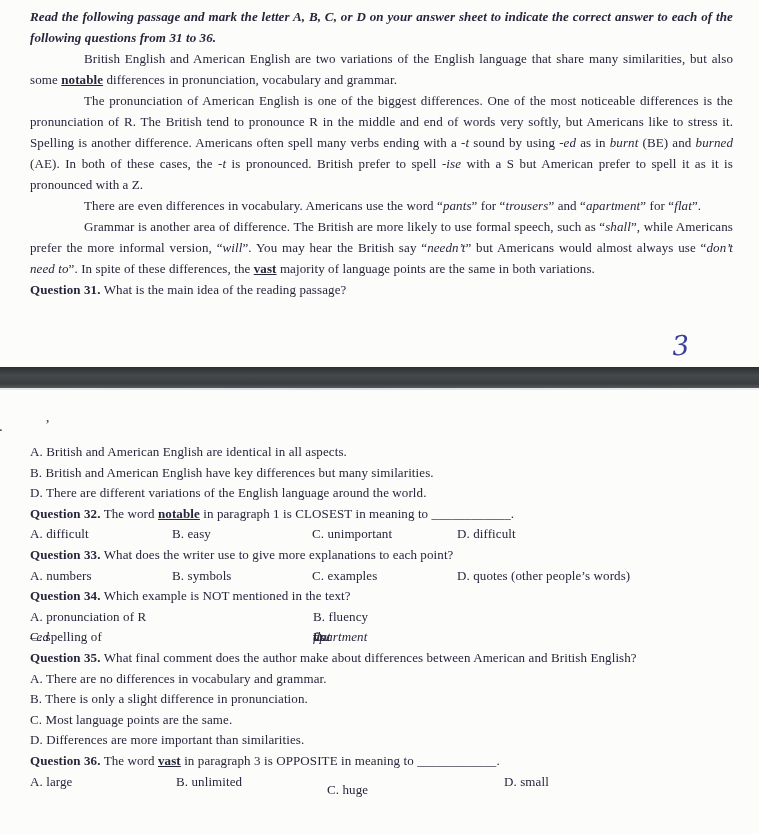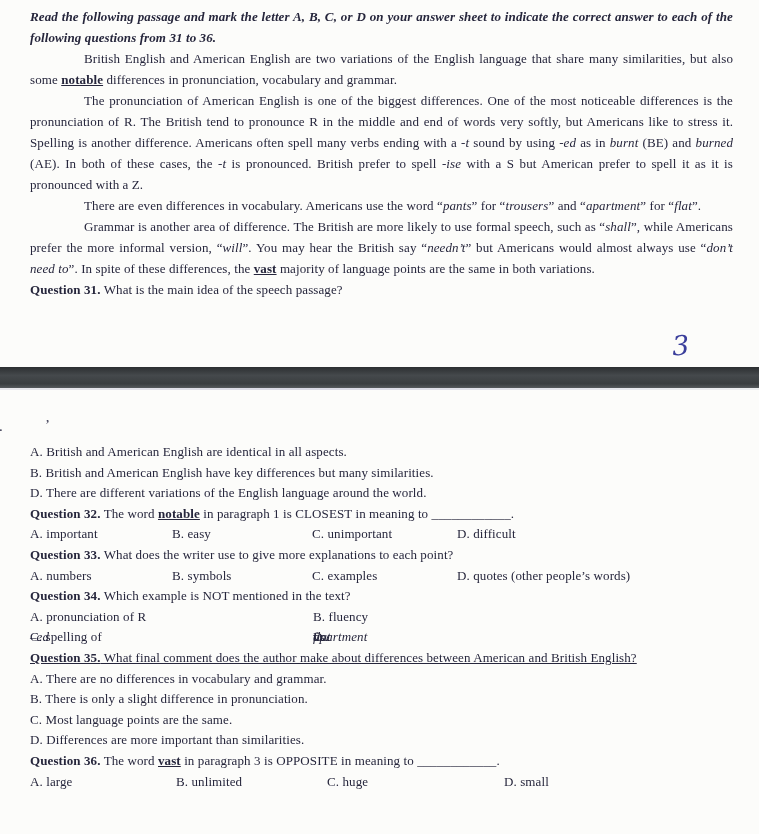--- a/index.html
+++ b/index.html
@@ -40,54 +40,54 @@
   
   .stray{position:absolute;font-size:15px;color:#3a3a52;}
   .stray-dot{left:-1px;top:418px;}
   .stray-apostrophe{left:45px;top:417px;}
   
   .bottom-section{
     position:absolute;left:30px;top:442px;width:712px;
     font-size:13px;line-height:20.6px;letter-spacing:0.1px;
   }
   .bottom-section p{margin:0;}
-  .q35-line{text-align:justify;text-decoration:underline;}
+  .q35-line{text-align:justify;}
   .optrow{position:relative;height:20.6px;}
   .optrow span{position:absolute;top:0;white-space:nowrap;}
   .c0{left:0;}  .c1{left:142px;} .c2{left:282px;} .c3{left:427px;}
   .t0{left:0;}  .t1{left:283px;}
-  .e0{left:0;}  .e1{left:146px;} .e2{left:297px;} .e3{left:474px;}
+  .e0{left:0;}  .e1{left:146px;} .e2{left:297px;margin-top:8px;} .e3{left:474px;}
 </style>
 </head>
 <body>
 
 <section class="top-section">
   <p class="instruction"><span class="sb si">Read the following passage and mark the letter A, B, C, or D on your answer sheet to indicate the correct answer to each of the following questions from 31 to 36.</span></p>
   <p class="para"><span>British English and American English are two variations of the English language that share many similarities, but also some </span><span class="sb su">notable</span><span> differences in pronunciation, vocabulary and grammar.</span></p>
   <p class="para"><span>The pronunciation of American English is one of the biggest differences. One of the most noticeable differences is the pronunciation of R. The British tend to pronounce R in the middle and end of words very softly, but Americans like to stress it. Spelling is another difference. Americans often spell many verbs ending with a </span><span class="si">-t</span><span> sound by using </span><span class="si">-ed</span><span> as in </span><span class="si">burnt</span><span> (BE) and </span><span class="si">burned</span><span> (AE). In both of these cases, the </span><span class="si">-t</span><span> is pronounced. British prefer to spell </span><span class="si">-ise</span><span> with a S but American prefer to spell it as it is pronounced with a Z.</span></p>
   <p class="para"><span>There are even differences in vocabulary. Americans use the word “</span><span class="si">pants</span><span>” for “</span><span class="si">trousers</span><span>” and “</span><span class="si">apartment</span><span>” for “</span><span class="si">flat</span><span>”.</span></p>
   <p class="para"><span>Grammar is another area of difference. The British are more likely to use formal speech, such as “</span><span class="si">shall</span><span>”, while Americans prefer the more informal version, “</span><span class="si">will</span><span>”. You may hear the British say “</span><span class="si">needn’t</span><span>” but Americans would almost always use “</span><span class="si">don’t need to</span><span>”. In spite of these differences, the </span><span class="sb su">vast</span><span> majority of language points are the same in both variations.</span></p>
-  <p class="qline"><span class="sb">Question 31.</span><span> What is the main idea of the speech passage?</span></p>
+  <p class="qline"><span class="sb">Question 31.</span><span> What is the main idea of the reading passage?</span></p>
 </section>
 
 <span class="hand-mark">3</span>
 
 <div class="scan-band"></div>
 
 <span class="stray stray-dot">.</span>
 <span class="stray stray-apostrophe">’</span>
 
 <section class="bottom-section">
   <p>A. British and American English are identical in all aspects.</p>
   <p>B. British and American English have key differences but many similarities.</p>
   <p>D. There are different variations of the English language around the world.</p>
 
   <p><span class="sb">Question 32.</span><span> The word </span><span class="sb su">notable</span><span> in paragraph 1 is CLOSEST in meaning to </span><span>____________</span><span>.</span></p>
   <div class="optrow">
-    <span class="c0">A. important</span>
+    <span class="c0">A. difficult</span>
     <span class="c1">B. easy</span>
     <span class="c2">C. unimportant</span>
     <span class="c3">D. difficult</span>
   </div>
 
   <p><span class="sb">Question 33.</span><span> What does the writer use to give more explanations to each point?</span></p>
   <div class="optrow">
     <span class="c0">A. numbers</span>
     <span class="c1">B. symbols</span>
     <span class="c2">C. examples</span>

